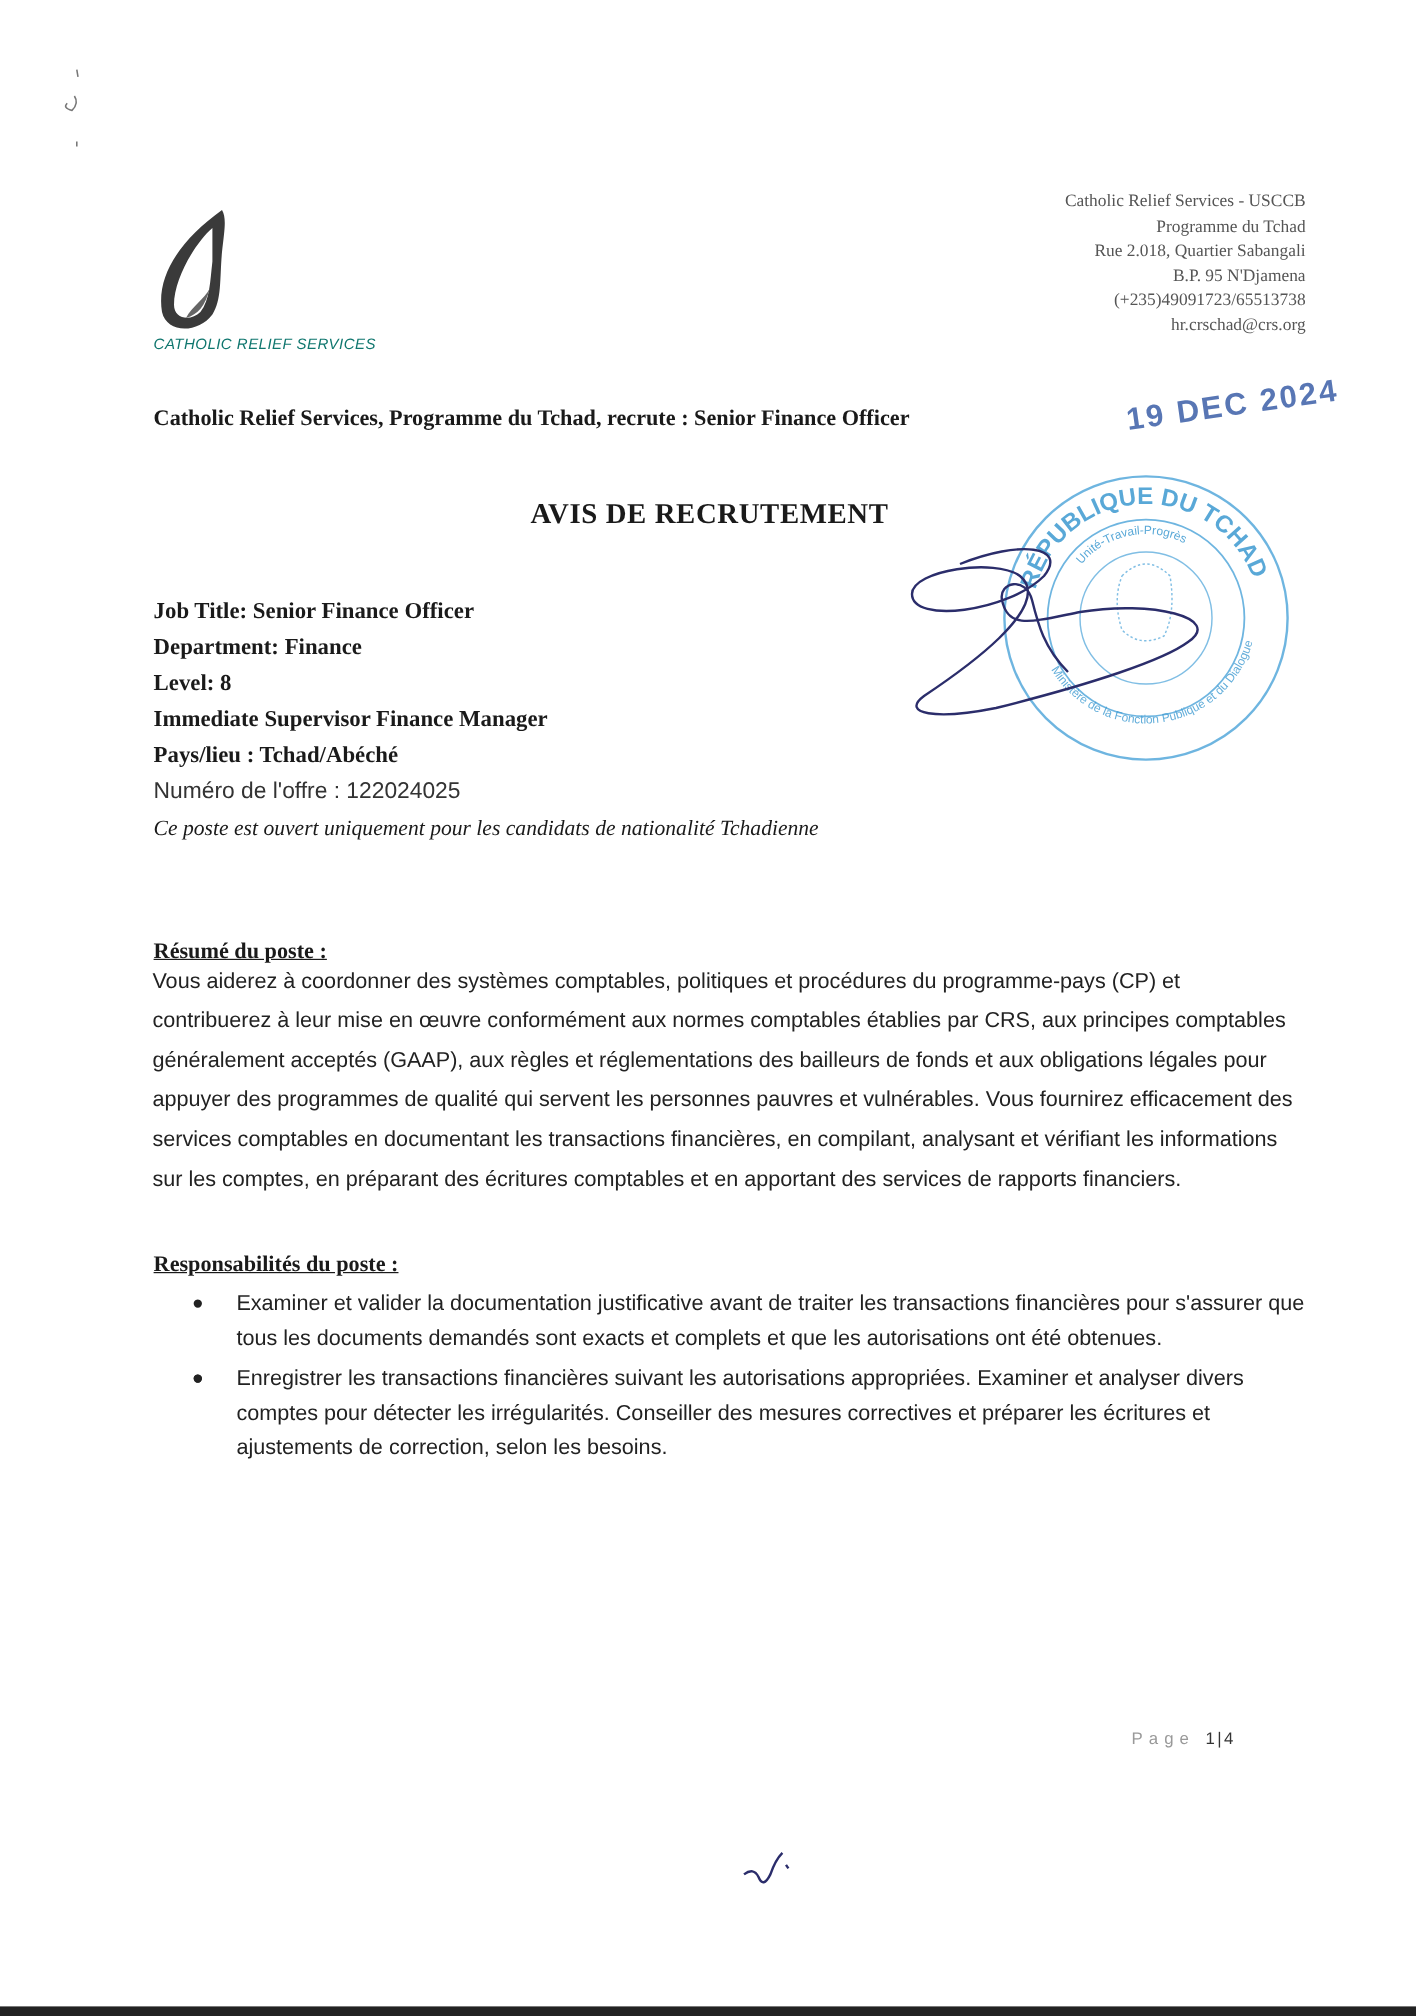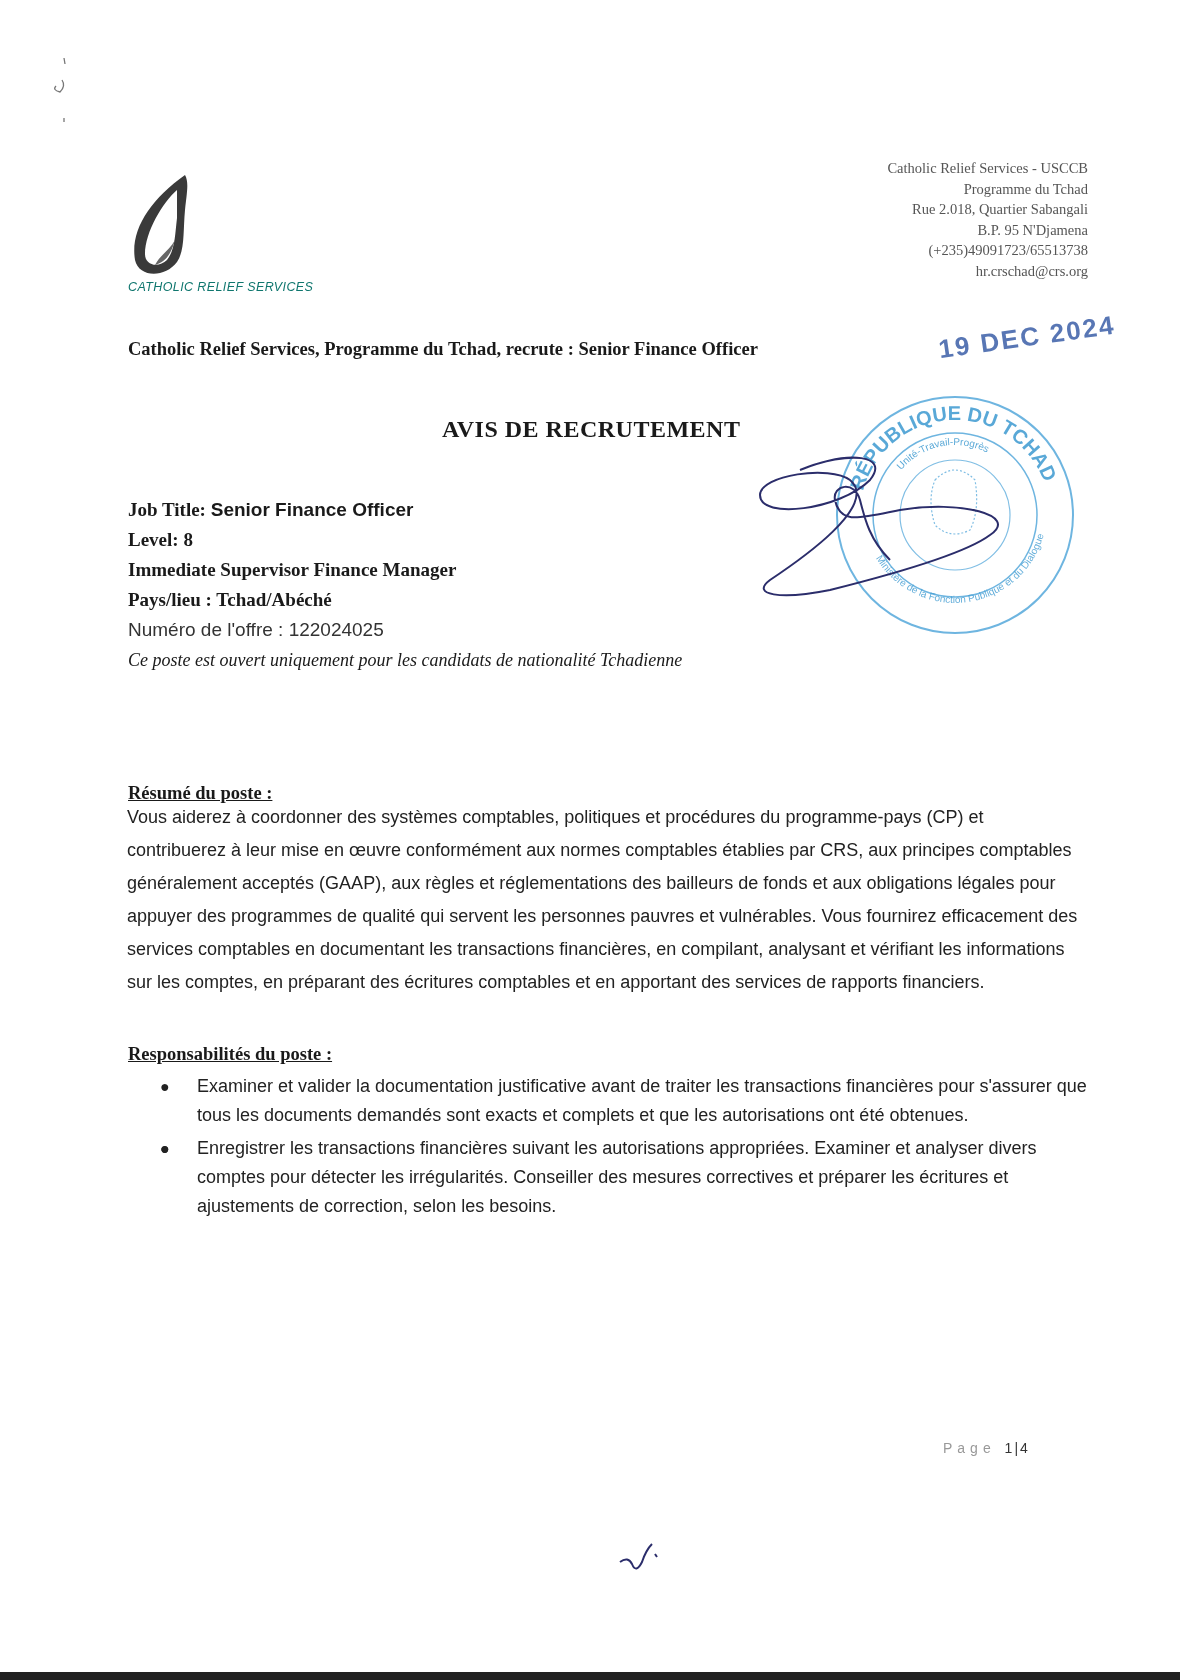--- a/index.html
+++ b/index.html
@@ -9,21 +9,21 @@
   .logo{left:125px;top:170px;width:220px;height:130px;}
   .logo-crs{position:absolute;left:70px;top:30px;font-family:"Liberation Sans",sans-serif;font-size:66px;color:#333;letter-spacing:-3px;font-weight:400;}
   .logo-sub{position:absolute;left:3px;top:110px;font-size:12.5px;color:#0f766e;letter-spacing:0.4px;font-style:italic;}
   .addr{right:92px;top:158px;text-align:right;font-family:"Liberation Serif",serif;font-size:14.5px;line-height:20.5px;color:#555;}
   .headline{left:128px;top:339px;font-size:18.5px;font-weight:bold;}
   .date-stamp{left:938px;top:322px;font-size:26px;color:#3b5fa8;font-family:"Liberation Sans",sans-serif;transform:rotate(-8deg);letter-spacing:2px;font-weight:bold;opacity:0.85;}
   .title{left:442px;top:416px;font-size:24px;font-weight:bold;letter-spacing:0.5px;}
   .info{left:128px;top:495px;font-size:19px;line-height:30px;}
   .info .row{white-space:nowrap;}
   .info .lbl{font-family:"Liberation Serif",serif;font-weight:bold;}
-  .info .val-sans{font-family:Liberation Sans, sans-serif;font-weight:bold;}
+  .info .val-sans{font-family:Liberation Serif, serif;font-weight:bold;}
   .info .plain{font-family:"Liberation Sans",sans-serif;font-weight:normal;color:#333;}
   .info .note{font-family:"Liberation Serif",serif;font-style:italic;font-size:18px;}
   .section-h{font-family:"Liberation Serif",serif;font-weight:bold;font-size:18.5px;text-decoration:underline;}
   .sum-h{left:128px;top:771px;margin-top:12px;}
   .sum-p{left:127px;top:785px;width:960px;font-size:18px;line-height:33px;color:#222;margin-top:16px;}
   .resp-h{left:128px;top:1044px;}
   .resp-list{left:160px;top:1072px;width:930px;margin:0;padding:0;list-style:none;font-size:18px;line-height:29px;color:#222;}
   .resp-list li{position:relative;padding-left:37px;margin-bottom:4px;}
   .resp-list li .bullet{position:absolute;left:0;top:0;font-size:16px;}
   .page-num{left:943px;top:1440px;font-size:14px;color:#999;letter-spacing:5px;}
@@ -86,20 +86,21 @@
 </svg>
 
 <svg class="abs sig" viewBox="0 0 300 170">
   <path d="M60 30 C110 10 150 15 130 40 C100 70 20 80 20 55 C20 35 90 25 110 40 C140 65 60 120 30 140 C10 155 40 160 90 150 C170 130 230 110 250 95 C280 75 220 60 160 70 C120 78 100 85 95 60 C92 45 115 40 120 60 C125 80 130 100 150 120" fill="none" stroke="#2b2d6b" stroke-width="2"></path>
 </svg>
 
 <div class="abs info">
   <div class="row">
     <span class="lbl">Job Title: </span><span class="val-sans">Senior Finance Officer</span>
   </div>
+  <div class="row lbl">Department: Finance</div>
   <div class="row lbl">Level: 8</div>
   <div class="row lbl">Immediate Supervisor Finance Manager</div>
   <div class="row lbl">Pays/lieu : Tchad/Abéché</div>
   <div class="row plain">Numéro de l'offre : 122024025</div>
   <div class="row note">Ce poste est ouvert uniquement pour les candidats de nationalité Tchadienne</div>
 </div>
 
 <div class="abs section-h sum-h">Résumé du poste :</div>
 <div class="abs sum-p">Vous aiderez à coordonner des systèmes comptables, politiques et procédures du programme-pays (CP) et contribuerez à leur mise en œuvre conformément aux normes comptables établies par CRS, aux principes comptables généralement acceptés (GAAP), aux règles et réglementations des bailleurs de fonds et aux obligations légales pour appuyer des programmes de qualité qui servent les personnes pauvres et vulnérables. Vous fournirez efficacement des services comptables en documentant les transactions financières, en compilant, analysant et vérifiant les informations sur les comptes, en préparant des écritures comptables et en apportant des services de rapports financiers.</div>
 

